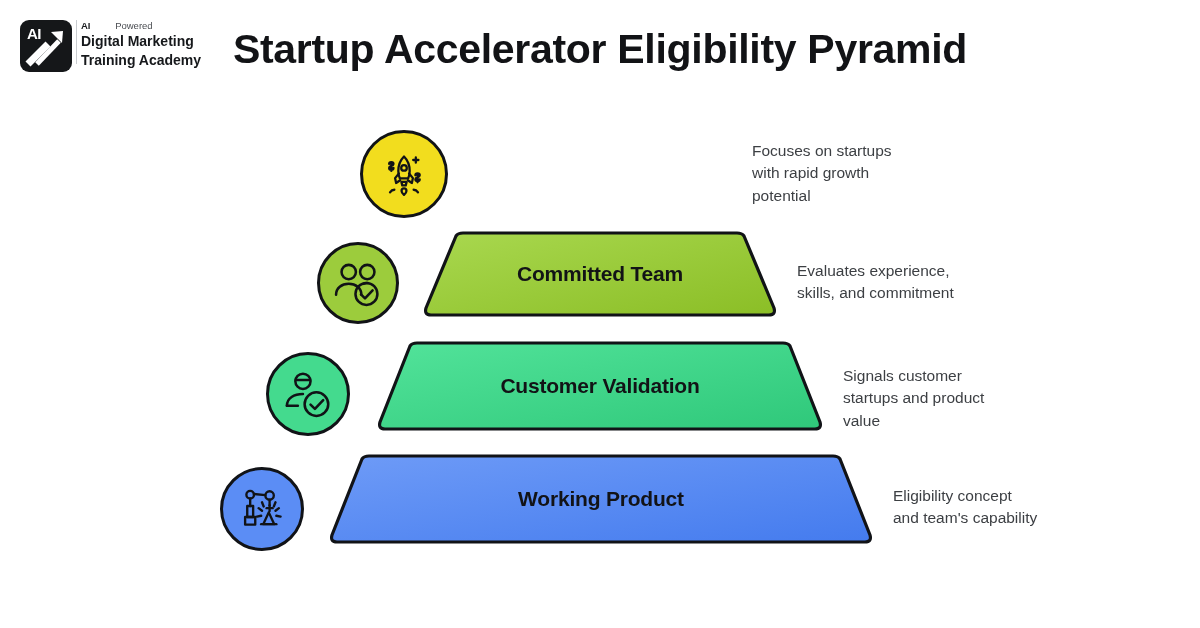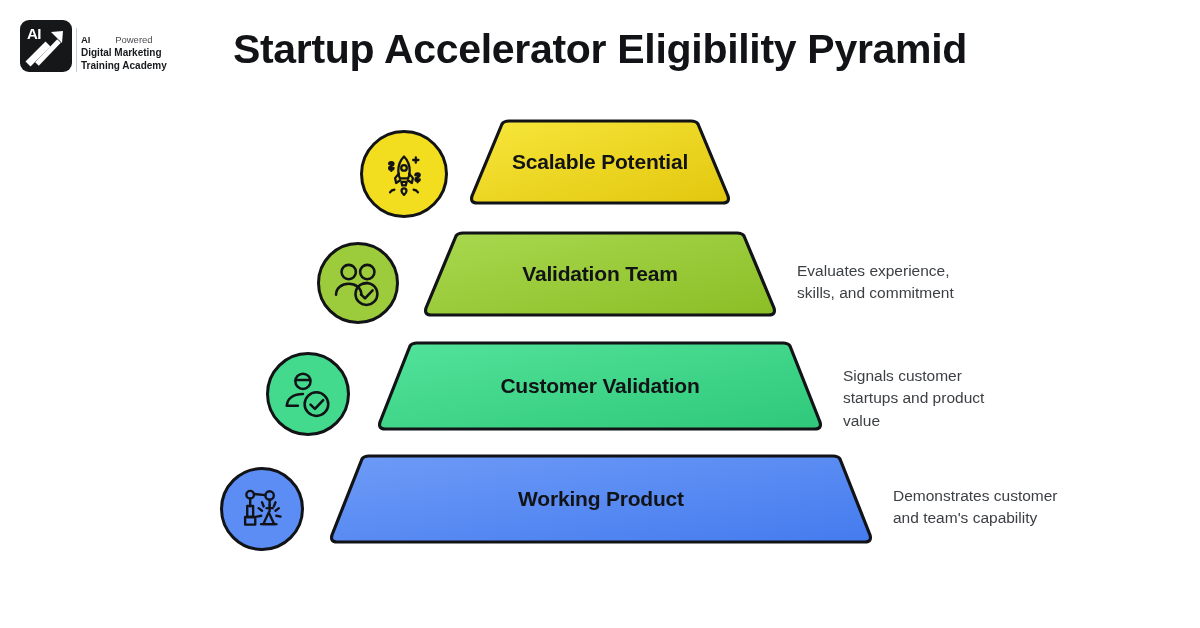--- a/index.html
+++ b/index.html
@@ -9,40 +9,40 @@
     font-family:"Liberation Sans", sans-serif;
     overflow:hidden;
   }
   .page { position:relative; width:1200px; height:628px; }
 
   
   .header { position:absolute; top:0; left:0; width:1200px; height:96px; }
 
   .logo-wrap {
     position:absolute; left:20px; top:20px;
-    display:flex; align-items:flex-end; gap:4px;
+    display:flex; align-items:flex-start; gap:4px;
   }
   .logo-mark {
     width:52px; height:52px; border-radius:9px;
     background:#151719; position:relative; flex:none;
   }
   .logo-mark .ai-text {
     position:absolute; left:7px; top:6px;
     color:#ffffff; font-size:15px; font-weight:700;
     letter-spacing:-0.5px; line-height:1;
   }
   .logo-divider {
     width:1px; height:44px; background:#c9ccd0; flex:none;
   }
   .logo-lines { line-height:1.3; }
   .logo-lines .l1 { font-size:9.5px; color:#1b1d20; }
   .logo-lines .l1 b { font-weight:700; }
   .logo-lines .l1 span { font-weight:400; color:#4a4d52;padding-left:22px; }
   .logo-lines .l2, .logo-lines .l3 {
-    font-size:10px; font-weight:700; color:#16181b;
+    font-size:14px; font-weight:700; color:#16181b;
   }
 
   .page-title {
     position:absolute; left:0; top:26px; width:1200px;
     text-align:center;
     font-size:41px; font-weight:700; color:#121316;
     letter-spacing:-0.3px;
   }
 
   
@@ -121,33 +121,24 @@
             <path d="M32 48.5c1.6 0 2.8 1.2 2.8 2.8 0 2-2.8 4.5-2.8 4.5s-2.8-2.5-2.8-4.5c0-1.6 1.2-2.8 2.8-2.8z"></path>
             <path d="M21 50c-2.5 0-4 1.5-5 3"></path>
             <path d="M43 50c2.5 0 4 1.5 5 3"></path>
             <path d="M17.5 18.5v10M15 20.5c0-1.4 1.1-2.2 2.5-2.2s2.5.8 2.5 2.2-1 1.8-2.5 2.3-2.5 1-2.5 2.3 1.1 2.2 2.5 2.2 2.5-.8 2.5-2.2"></path>
             <path d="M47.5 31.5v10M45 33.5c0-1.4 1.1-2.2 2.5-2.2s2.5.8 2.5 2.2-1 1.8-2.5 2.3-2.5 1-2.5 2.3 1.1 2.2 2.5 2.2 2.5-.8 2.5-2.2"></path>
             <path d="M45.5 13v6M42.5 16h6"></path>
           </g>
         </svg>
       </div>
 
-      <div class="tier-shape" style="left:466px;top:0px;width:268px;height:88px;">
-        <svg width="268" height="88" viewBox="0 0 268 88" preserveAspectRatio="none">
-          <defs>
-            <linearGradient id="g1" x1="0" y1="0" x2="1" y2="1">
-              <stop offset="0%" stop-color="#F7E63B"></stop>
-              <stop offset="100%" stop-color="#E2C70E"></stop>
-            </linearGradient>
-          </defs>
-          <path d="M36 6 Q38 3 43 3 L225 3 Q230 3 232 6 L262 78 Q264 85 257 85 L11 85 Q4 85 6 78 Z" fill="url(#g1)" stroke="#111317" stroke-width="3.2" stroke-linejoin="round"></path>
-        </svg>
-        <span class="tier-label">Scalable Potential</span>
-      </div>
-
+
+      <div class="tier-desc" style="left:752px;top:22px;width:230px;">Focuses on startups
+with rapid growth
+potential</div>
     </div>
 
     <div class="tier" style="top:112px;height:102px;">
 
       <div class="tier-icon" style="left:317px;top:12px;width:82px;height:82px;background:#9CCC3C;">
         <svg width="54" height="54" viewBox="0 0 64 64">
           <g fill="none" stroke="#111317" stroke-width="3" stroke-linecap="round" stroke-linejoin="round">
             <circle cx="21" cy="19" r="8.5"></circle>
             <circle cx="43" cy="19" r="8.5"></circle>
             <path d="M6 46c0-8 6.7-13 15-13s15 5 15 13"></path>
@@ -161,21 +152,21 @@
       <div class="tier-shape" style="left:420px;top:0px;width:360px;height:88px;">
         <svg width="360" height="88" viewBox="0 0 360 88" preserveAspectRatio="none">
           <defs>
             <linearGradient id="g2" x1="0" y1="0" x2="1" y2="1">
               <stop offset="0%" stop-color="#A9D84F"></stop>
               <stop offset="100%" stop-color="#8BBE26"></stop>
             </linearGradient>
           </defs>
           <path d="M36 6 Q38 3 43 3 L317 3 Q322 3 324 6 L354 78 Q356 85 349 85 L11 85 Q4 85 6 78 Z" fill="url(#g2)" stroke="#111317" stroke-width="3.2" stroke-linejoin="round"></path>
         </svg>
-        <span class="tier-label">Validation Team</span>
+        <span class="tier-label">Committed Team</span>
       </div>
 
       <div class="tier-desc" style="left:797px;top:30px;width:230px;">Evaluates experience,
 skills, and commitment</div>
     </div>
 
     <div class="tier" style="top:222px;height:105px;">
 
       <div class="tier-icon" style="left:266px;top:12px;width:84px;height:84px;background:#44DA8E;">
         <svg width="54" height="54" viewBox="0 0 64 64">
@@ -236,18 +227,18 @@
             <linearGradient id="g4" x1="0" y1="0" x2="1" y2="1">
               <stop offset="0%" stop-color="#6E9BF7"></stop>
               <stop offset="100%" stop-color="#447BEE"></stop>
             </linearGradient>
           </defs>
           <path d="M36 6 Q38 3 43 3 L507 3 Q512 3 514 6 L544 82 Q546 89 539 89 L11 89 Q4 89 6 82 Z" fill="url(#g4)" stroke="#111317" stroke-width="3.2" stroke-linejoin="round"></path>
         </svg>
         <span class="tier-label">Working Product</span>
       </div>
 
-      <div class="tier-desc" style="left:893px;top:32px;width:230px;">Demonstrates customer
+      <div class="tier-desc" style="left:893px;top:32px;width:230px;">Eligibility concept
 and team's capability</div>
     </div>
 
   </div>
 </div>
 
 </body></html>

